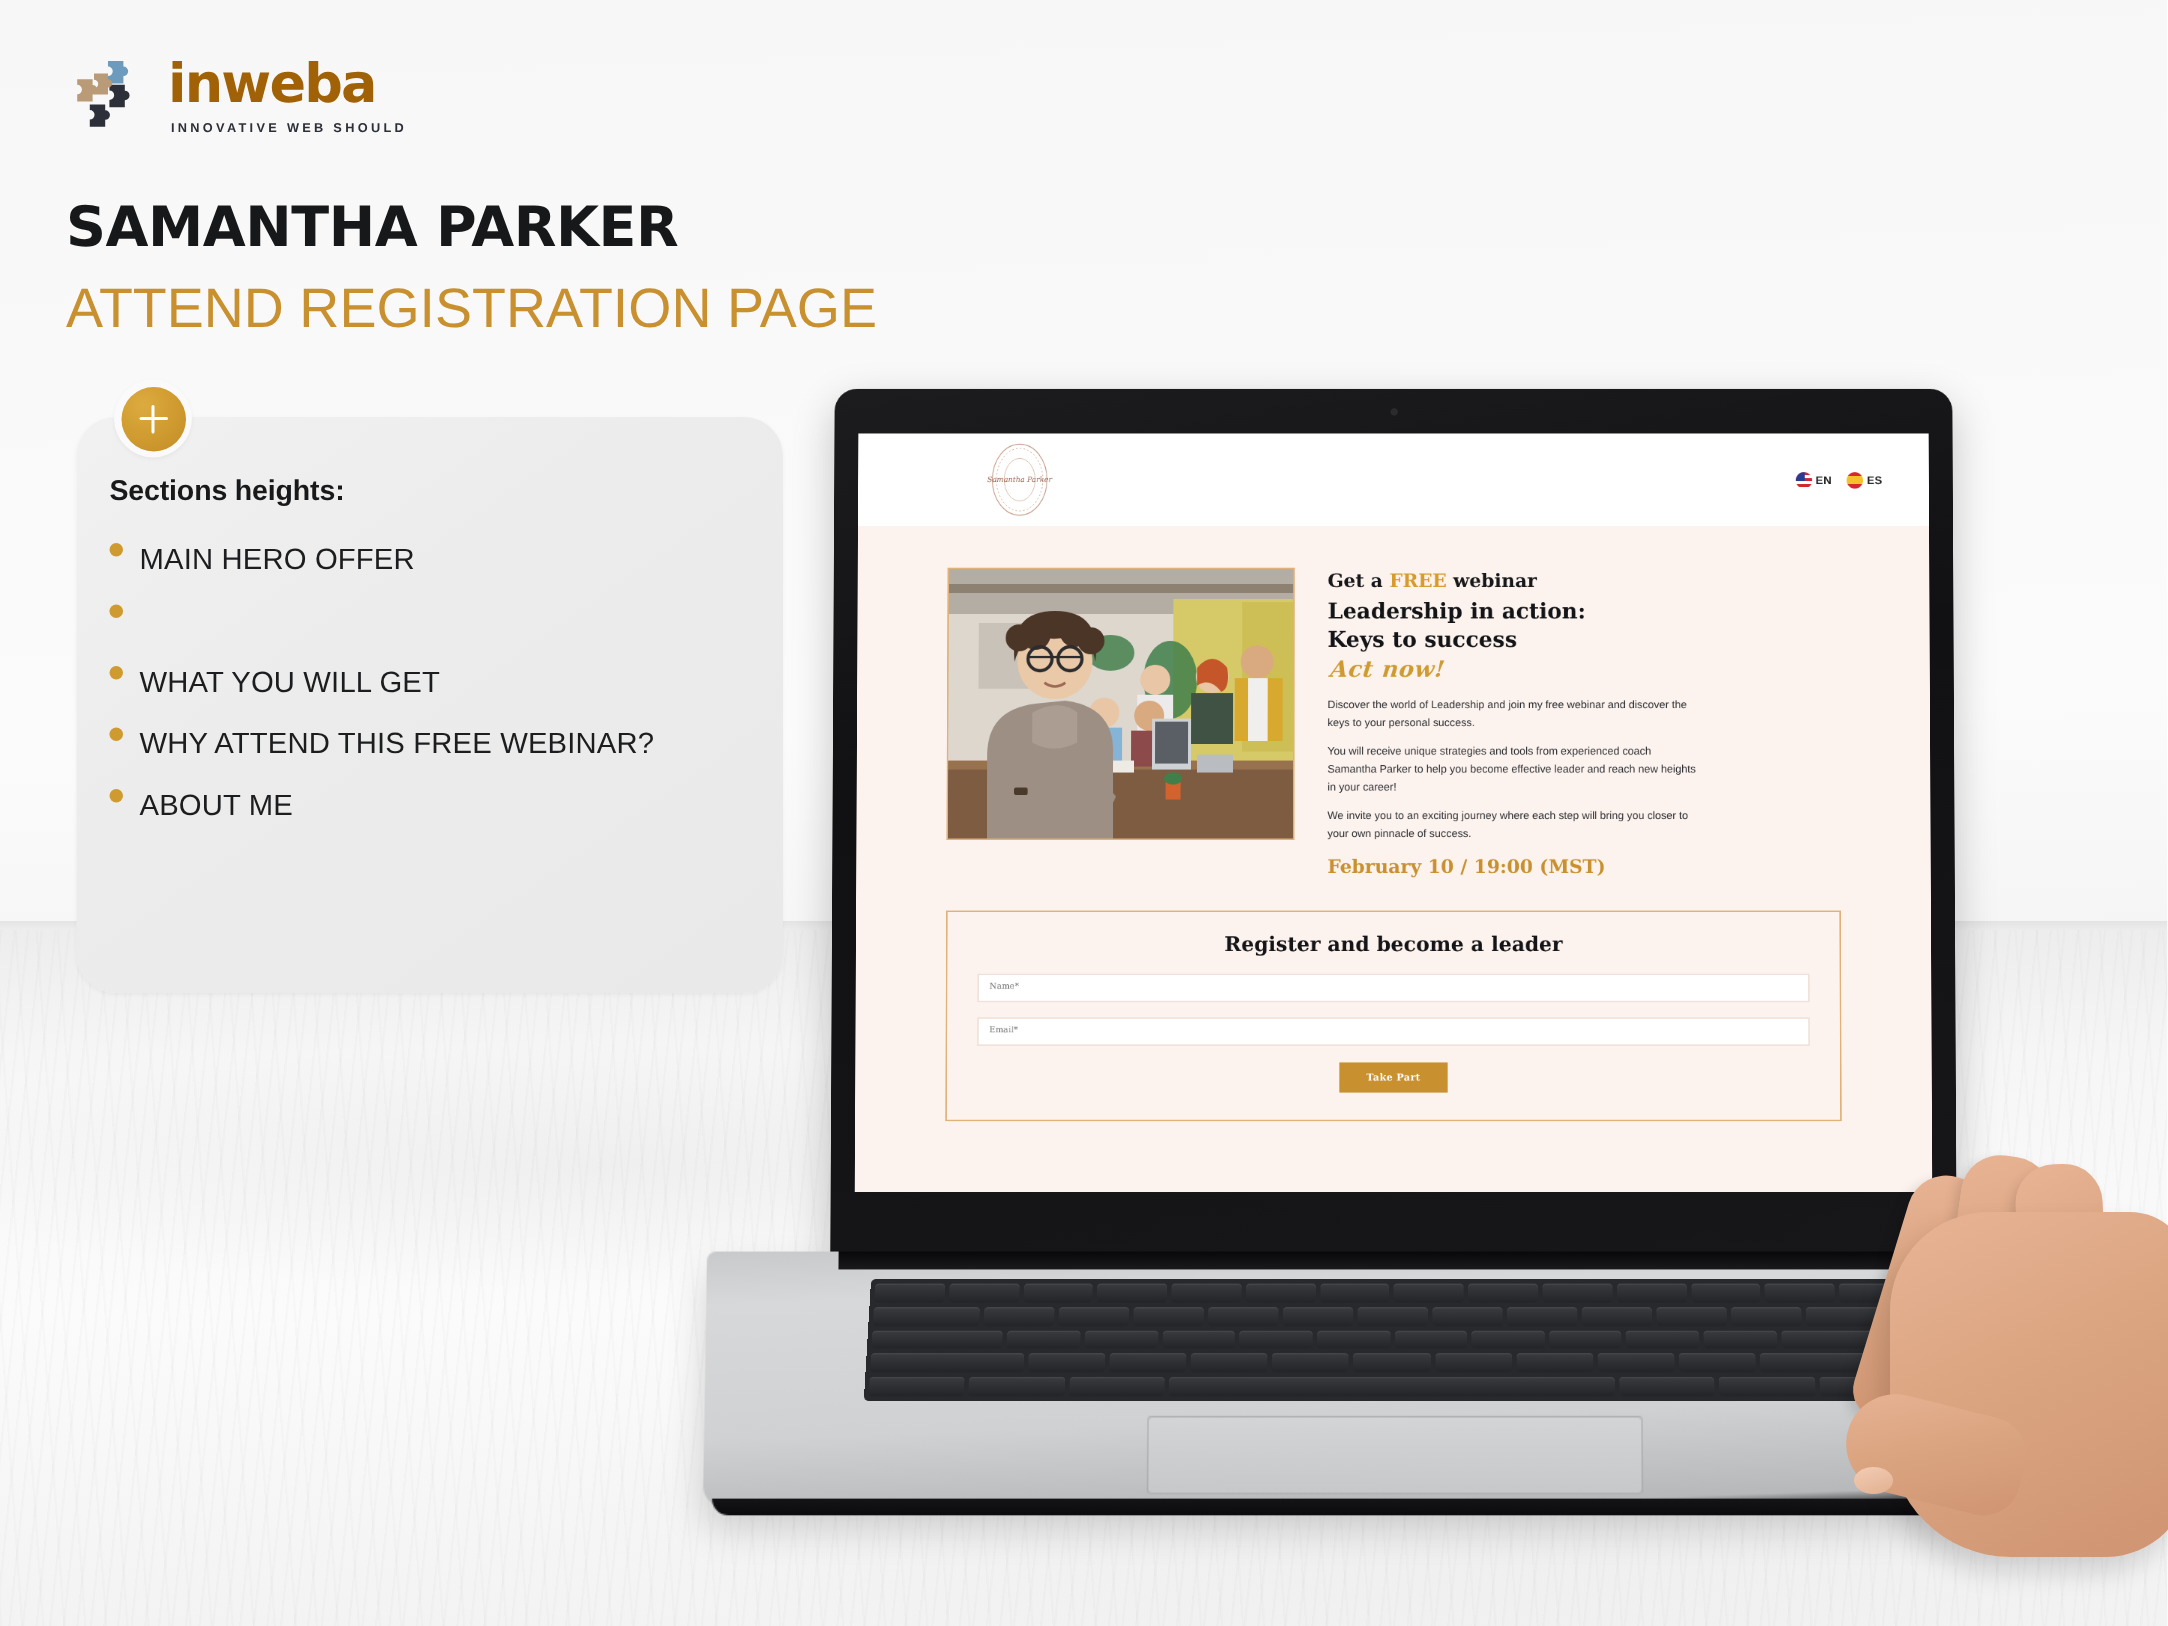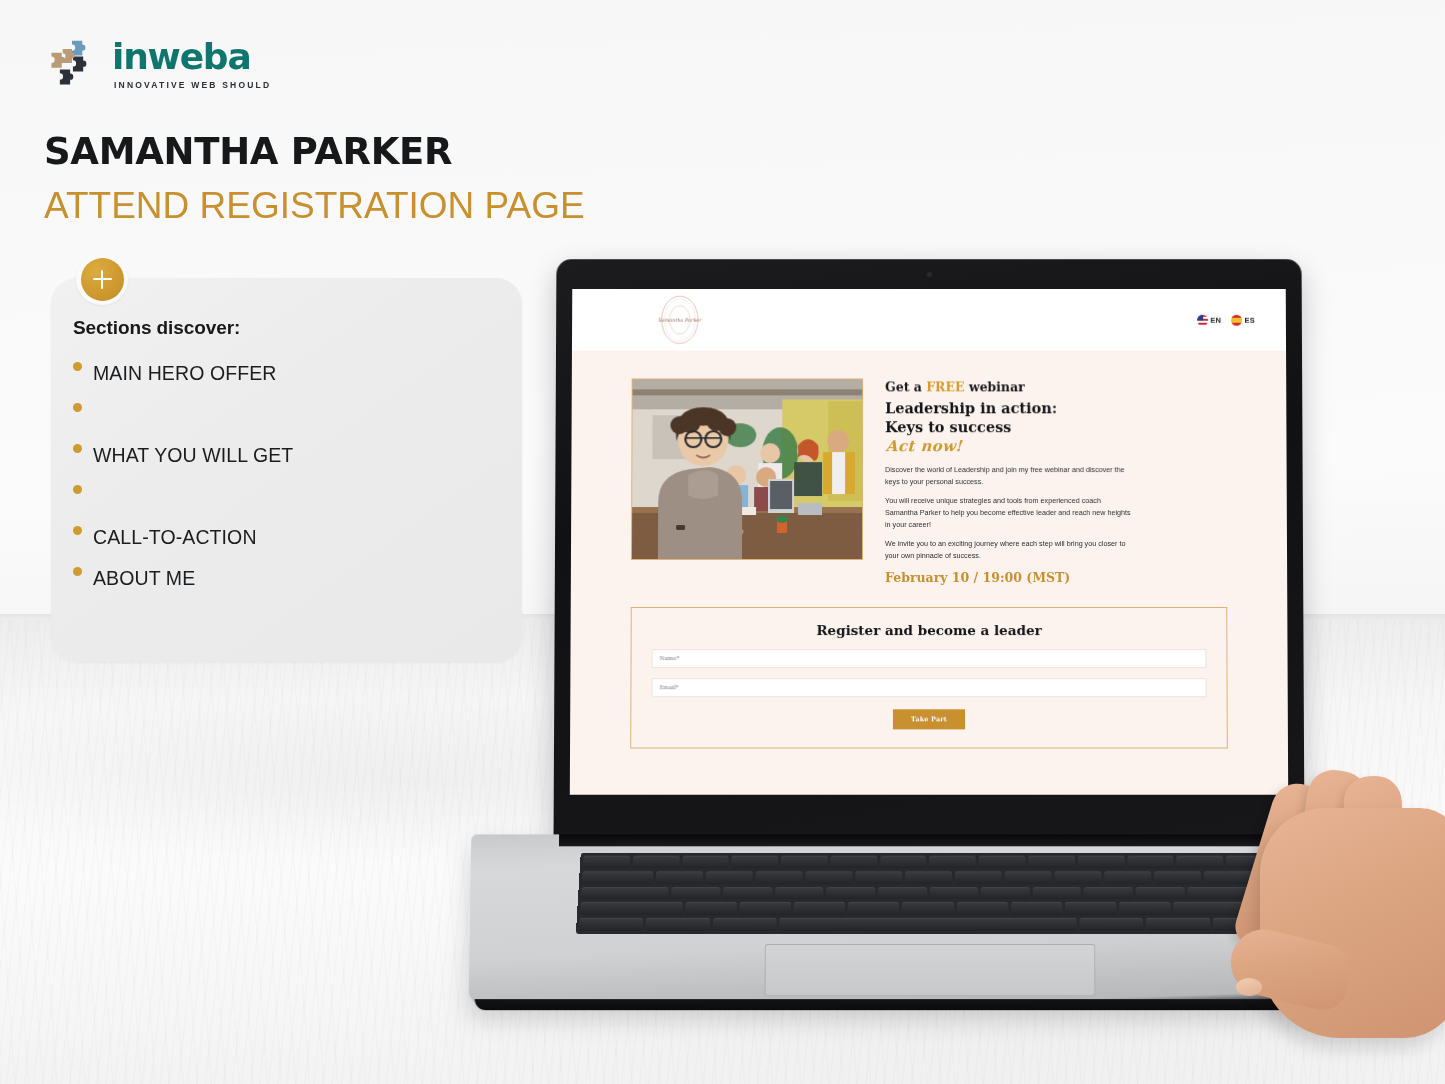--- a/index.html
+++ b/index.html
@@ -37,21 +37,21 @@
     background: linear-gradient(180deg, rgba(205,205,205,.45), rgba(255,255,255,0));
   }
 
   
   #brand-logo { position: absolute; left: 44px; top: 36px; display: flex; align-items: center; gap: 12px; }
   #puzzle { width: 56px; height: 56px; flex: 0 0 56px; }
   .brand-words { display: flex; flex-direction: column; justify-content: center; }
   #brand-name {
     font-family: "DejaVu Sans", sans-serif;
     font-size: 36px; font-weight: 700; letter-spacing: -1.2px;
-    color: #0f766e; line-height: 1; margin-bottom: 5px;
+    color: #a16207; line-height: 1; margin-bottom: 5px;
   }
   #brand-tag {
     font-family: "Liberation Sans", sans-serif;
     font-size: 8.5px; font-weight: 700; letter-spacing: 2.2px;
     color: #2c2f36; text-align: center; padding-left: 2px;
   }
 
   #page-title {
     position: absolute; left: 44px; top: 133px;
     font-family: "DejaVu Sans", sans-serif;
@@ -245,40 +245,37 @@
 
 <div id="sections-card"></div>
 
 <div id="add-button">
   <div class="inner">
     <span class="plus-h"></span>
       <span class="plus-v"></span>
   </div>
 </div>
 
-<div id="sections-heading">Sections discover:</div>
+<div id="sections-heading">Sections heights:</div>
 
 <div id="sections-list">
   <div class="sec-item">
     <span class="sec-dot"></span>
     <span class="sec-label">MAIN HERO OFFER</span>
   </div>
   <div class="sec-item">
     <span class="sec-dot"></span>
   </div>
   <div class="sec-item">
     <span class="sec-dot"></span>
     <span class="sec-label">WHAT YOU WILL GET</span>
   </div>
   <div class="sec-item">
     <span class="sec-dot"></span>
-  </div>
-  <div class="sec-item">
-    <span class="sec-dot"></span>
-    <span class="sec-label">CALL-TO-ACTION</span>
+    <span class="sec-label">WHY ATTEND THIS FREE WEBINAR?</span>
   </div>
   <div class="sec-item">
     <span class="sec-dot"></span>
     <span class="sec-label">ABOUT ME</span>
   </div>
 </div>
 
 <div id="laptop">
 
   <div id="lid">

